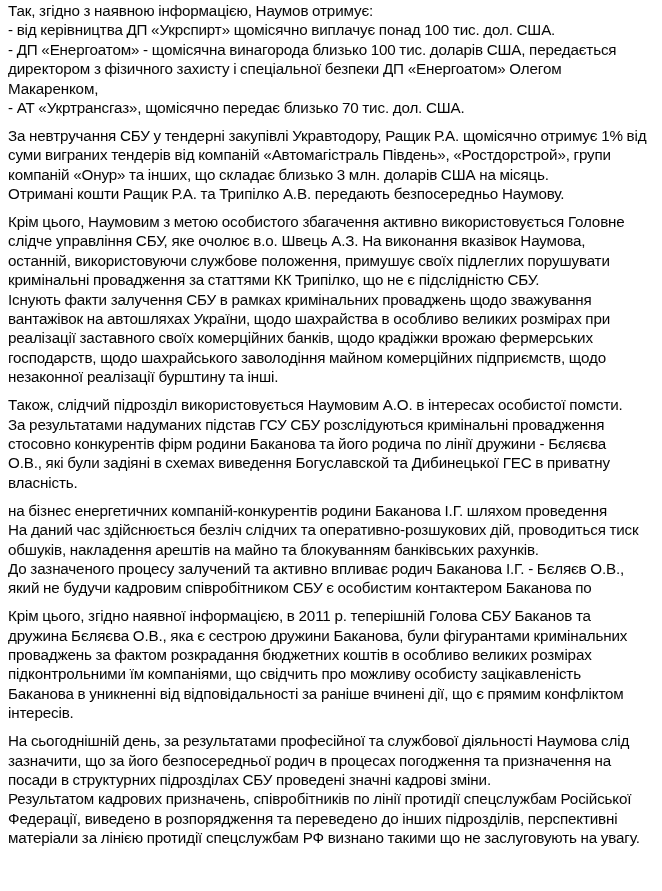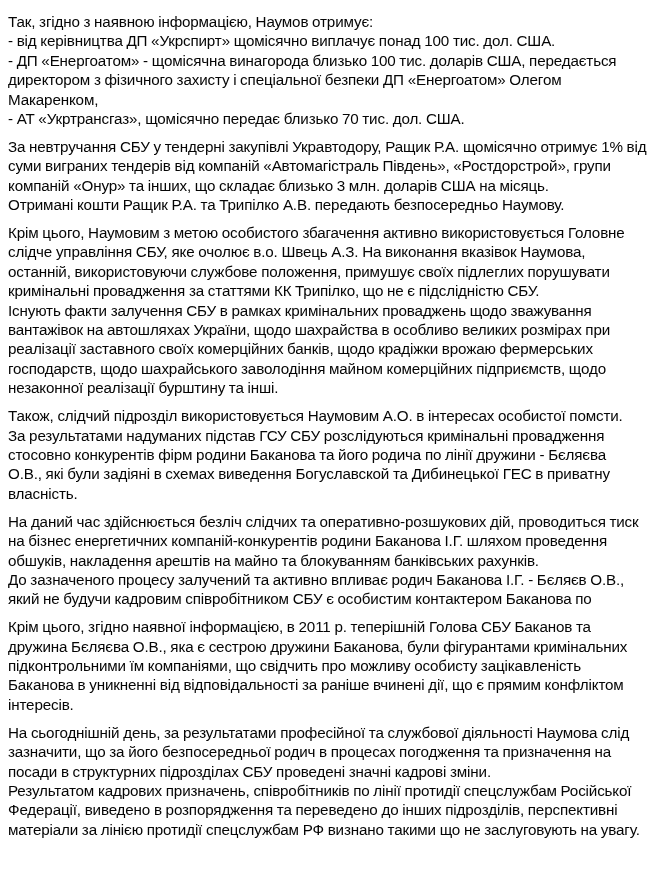--- a/index.html
+++ b/index.html
@@ -9,21 +9,21 @@
     }
     body {
       width: 662px;
       height: 891px;
       overflow: hidden;
       position: relative;
     }
     .post {
       position: absolute;
       left: 8px;
-      top: 12px;
+      top: 1px;
       width: 654px;
       font-family: "Liberation Sans", "DejaVu Sans", sans-serif;
       font-size: 15.2px;
       color: #050505;
       letter-spacing: -0.15px;
       word-spacing: -0.3px;
     }
     .para {
       margin: 0 0 8.6px 0;
     }
@@ -69,30 +69,31 @@
 
   <div class="para">
     <span class="line">Також, слідчий підрозділ використовується Наумовим А.О. в інтересах особистої помсти.</span>
     <span class="line">За результатами надуманих підстав ГСУ СБУ розслідуються кримінальні провадження</span>
     <span class="line">стосовно конкурентів фірм родини Баканова та його родича по лінії дружини - Бєляєва</span>
     <span class="line">О.В., які були задіяні в схемах виведення Богуславской та Дибинецької ГЕС в приватну</span>
     <span class="line">власність.</span>
   </div>
 
   <div class="para">
+    <span class="line">на бізнес енергетичних компаній-конкурентів родини Баканова І.Г. шляхом проведення</span>
     <span class="line">На даний час здійснюється безліч слідчих та оперативно-розшукових дій, проводиться тиск</span>
-    <span class="line">на бізнес енергетичних компаній-конкурентів родини Баканова І.Г. шляхом проведення</span>
     <span class="line">обшуків, накладення арештів на майно та блокуванням банківських рахунків.</span>
     <span class="line">До зазначеного процесу залучений та активно впливає родич Баканова І.Г. - Бєляєв О.В.,</span>
     <span class="line">який не будучи кадровим співробітником СБУ є особистим контактером Баканова по</span>
   </div>
 
   <div class="para">
     <span class="line">Крім цього, згідно наявної інформацією, в 2011 р. теперішній Голова СБУ Баканов та</span>
     <span class="line">дружина Бєляєва О.В., яка є сестрою дружини Баканова, були фігурантами кримінальних</span>
+    <span class="line">проваджень за фактом розкрадання бюджетних коштів в особливо великих розмірах</span>
     <span class="line">підконтрольними їм компаніями, що свідчить про можливу особисту зацікавленість</span>
     <span class="line">Баканова в уникненні від відповідальності за раніше вчинені дії, що є прямим конфліктом</span>
     <span class="line">інтересів.</span>
   </div>
 
   <div class="para">
     <span class="line">На сьогоднішній день, за результатами професійної та службової діяльності Наумова слід</span>
     <span class="line">зазначити, що за його безпосередньої родич в процесах погодження та призначення на</span>
     <span class="line">посади в структурних підрозділах СБУ проведені значні кадрові зміни.</span>
     <span class="line">Результатом кадрових призначень, співробітників по лінії протидії спецслужбам Російської</span>

